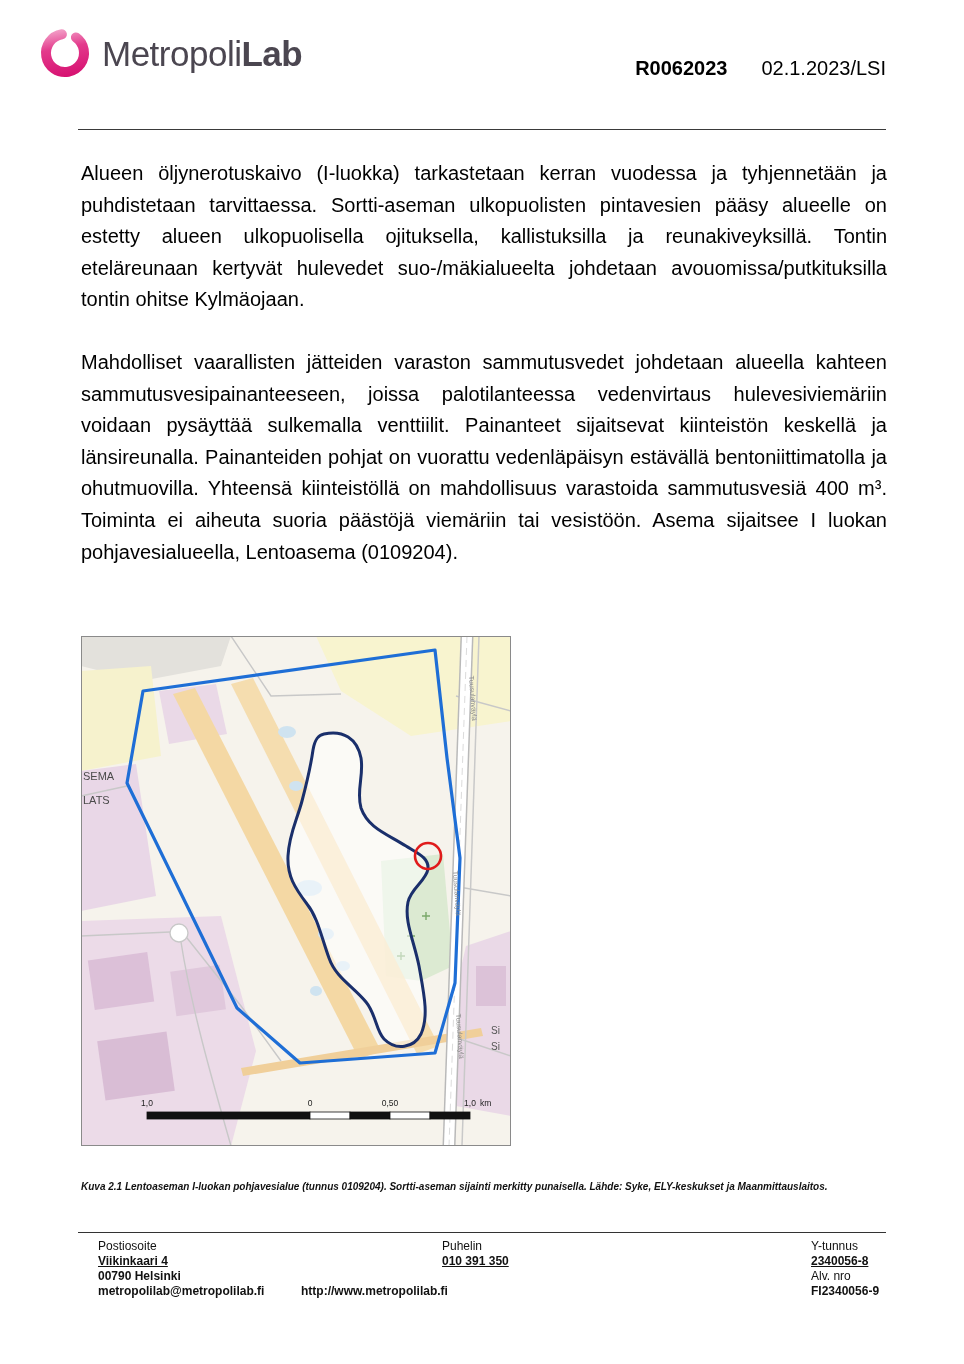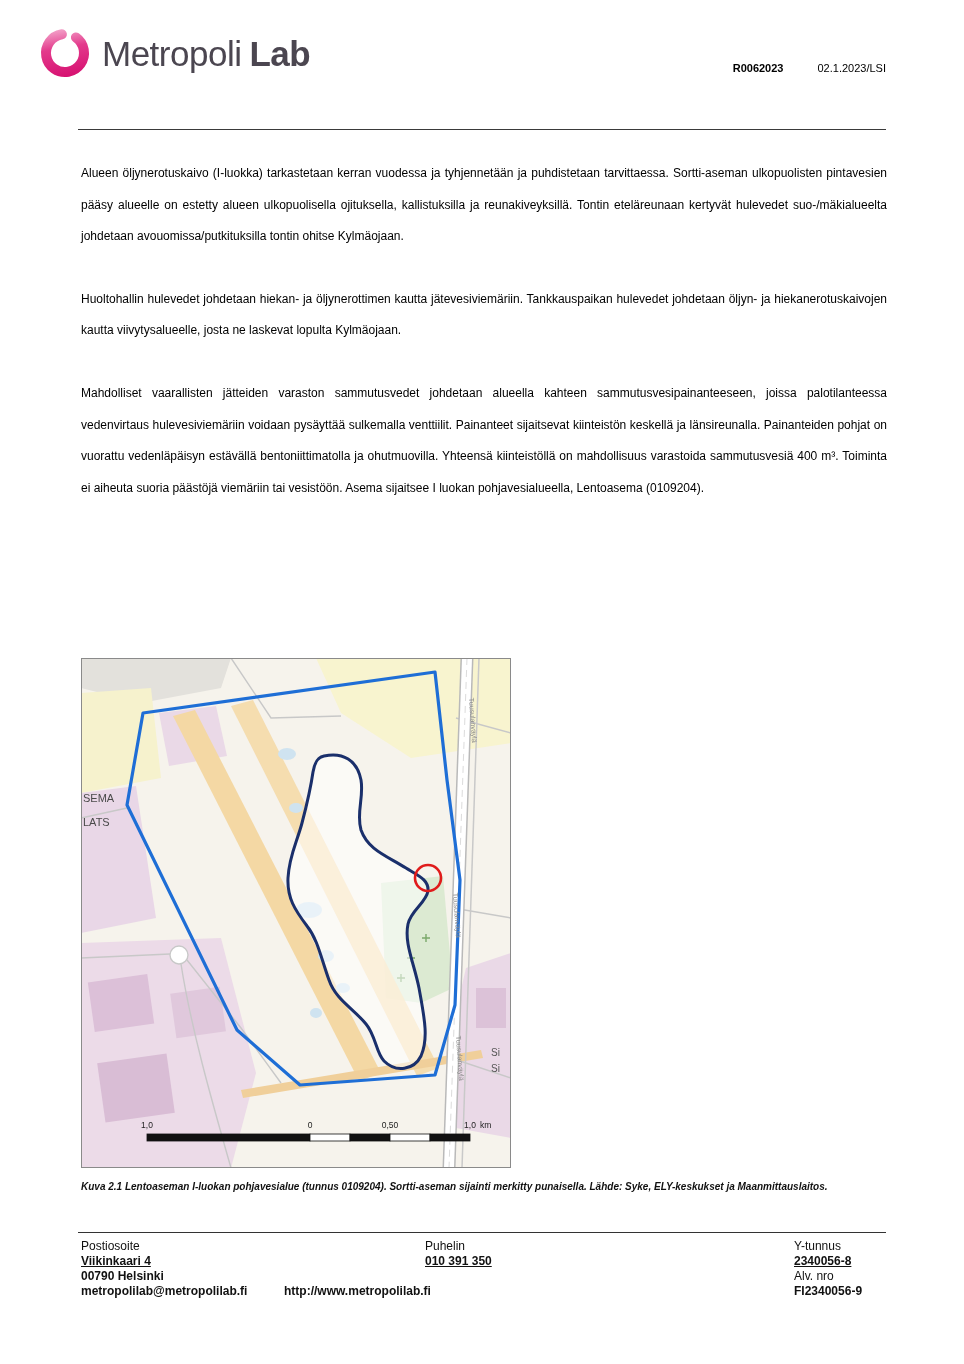--- a/index.html
+++ b/index.html
@@ -3,46 +3,46 @@
 <meta charset="utf-8">
 <style>
   html,body{margin:0;padding:0;}
   body{
     width:964px;height:1364px;position:relative;background:#ffffff;
     font-family:"Liberation Sans", sans-serif;color:#000;overflow:hidden;
   }
   
   .logo{position:absolute;left:38px;top:26px;display:flex;align-items:center;gap:10px;}
   .logo-text{font-size:35px;color:#4b4650;letter-spacing:-0.5px;line-height:1;}
-  .logo-text b{font-weight:700;margin-left:8px;}
-  .header-right{position:absolute;right:78px;top:56px;text-align:right;font-size:11px;line-height:24px;}
+  .logo-text b{font-weight:700;}
+  .header-right{position:absolute;right:78px;top:56px;text-align:right;font-size:20px;line-height:24px;}
   .hr-row{display:flex;justify-content:flex-end;align-items:baseline;}
   .hr-row1{gap:34px;}
   .hr-row2{gap:56px;}
   .ref-number{font-weight:700;}
   .header-rule{position:absolute;left:78px;right:78px;top:129px;border-top:1.6px solid #3a3a3a;height:0;}
   
   .body-text{
     position:absolute;left:81px;top:158px;width:806px;
-    font-size:12px;line-height:31.6px;text-align:justify;
+    font-size:20px;line-height:31.6px;text-align:justify;
     hyphens:auto;-webkit-hyphens:auto;
   }
   .body-text p{margin:0 0 31px 0;}
   
-  .figure{position:absolute;left:81px;top:658px;width:350px;height:510px;}
+  .figure{position:absolute;left:81px;top:636px;width:350px;height:510px;}
   .figure svg{display:block;}
   .caption{
     position:absolute;left:81px;top:1178px;width:806px;
     font-size:10px;line-height:17.5px;font-style:italic;font-weight:700;color:#111;
   }
   
   .footer-rule{position:absolute;left:78px;right:78px;top:1232px;border-top:1.2px solid #333;height:0;}
   .footer{position:absolute;left:81px;top:1239px;width:806px;font-size:12px;line-height:14.8px;color:#111;}
   .footer .b{font-weight:700;}
-  .f-abs{position:absolute;white-space:nowrap;}
+  .f-abs{position:absolute;white-space:nowrap;margin-left:17px;}
   .f-c1{left:0;}
   .f-c2{left:203px;}
   .f-c3{left:344px;}
   .f-c4{left:713px;}
   .r1{top:0;} .r2{top:15px;text-decoration:underline;} .r3{top:30px;} .r4{top:45px;}
 </style>
 </head>
 <body>
 
 <div class="logo">
@@ -63,21 +63,20 @@
   <div class="hr-row hr-row1">
     <span class="ref-number">R0062023</span>
     <span>02.1.2023/LSI</span>
   </div>
 </div>
 
 <div class="header-rule"></div>
 
 <div class="body-text">
   <p>Alueen öljynerotuskaivo (I-luokka) tarkastetaan kerran vuodessa ja tyhjennetään ja puhdistetaan tarvittaessa. Sortti-aseman ulkopuolisten pintavesien pääsy alueelle on estetty alueen ulkopuolisella ojituksella, kallistuksilla ja reunakiveyksillä. Tontin eteläreunaan kertyvät hulevedet suo-/mäkialueelta johdetaan avouomissa/putkituksilla tontin ohitse Kylmäojaan.</p>
-  <p>Huoltohallin hulevedet johdetaan hiekan- ja öljynerottimen kautta jätevesiviemäriin. Tankkauspaikan hulevedet johdetaan öljyn- ja hiekanerotuskaivojen kautta viivytysalueelle, josta ne laskevat lopulta Kylmäojaan.</p>
   <p>Mahdolliset vaarallisten jätteiden varaston sammutusvedet johdetaan alueella kahteen sammutusvesipainanteeseen, joissa palotilanteessa vedenvirtaus hulevesiviemäriin voidaan pysäyttää sulkemalla venttiilit. Painanteet sijaitsevat kiinteistön keskellä ja länsireunalla. Painanteiden pohjat on vuorattu vedenläpäisyn estävällä bentoniittimatolla ja ohutmuovilla. Yhteensä kiinteistöllä on mahdollisuus varastoida sammutusvesiä 400 m³. Toiminta ei aiheuta suoria päästöjä viemäriin tai vesistöön. Asema sijaitsee I luokan pohjavesialueella, Lentoasema (0109204).</p>
 </div>
 
 <div class="figure">
   <svg width="430" height="510" viewBox="0 0 430 510">
 
     <rect x="0" y="0" width="430" height="510" fill="#f6f3ec"></rect>
 
     <g>
       <polygon points="0,0 150,0 140,30 60,45 0,30" fill="#e3e1dc"></polygon>

